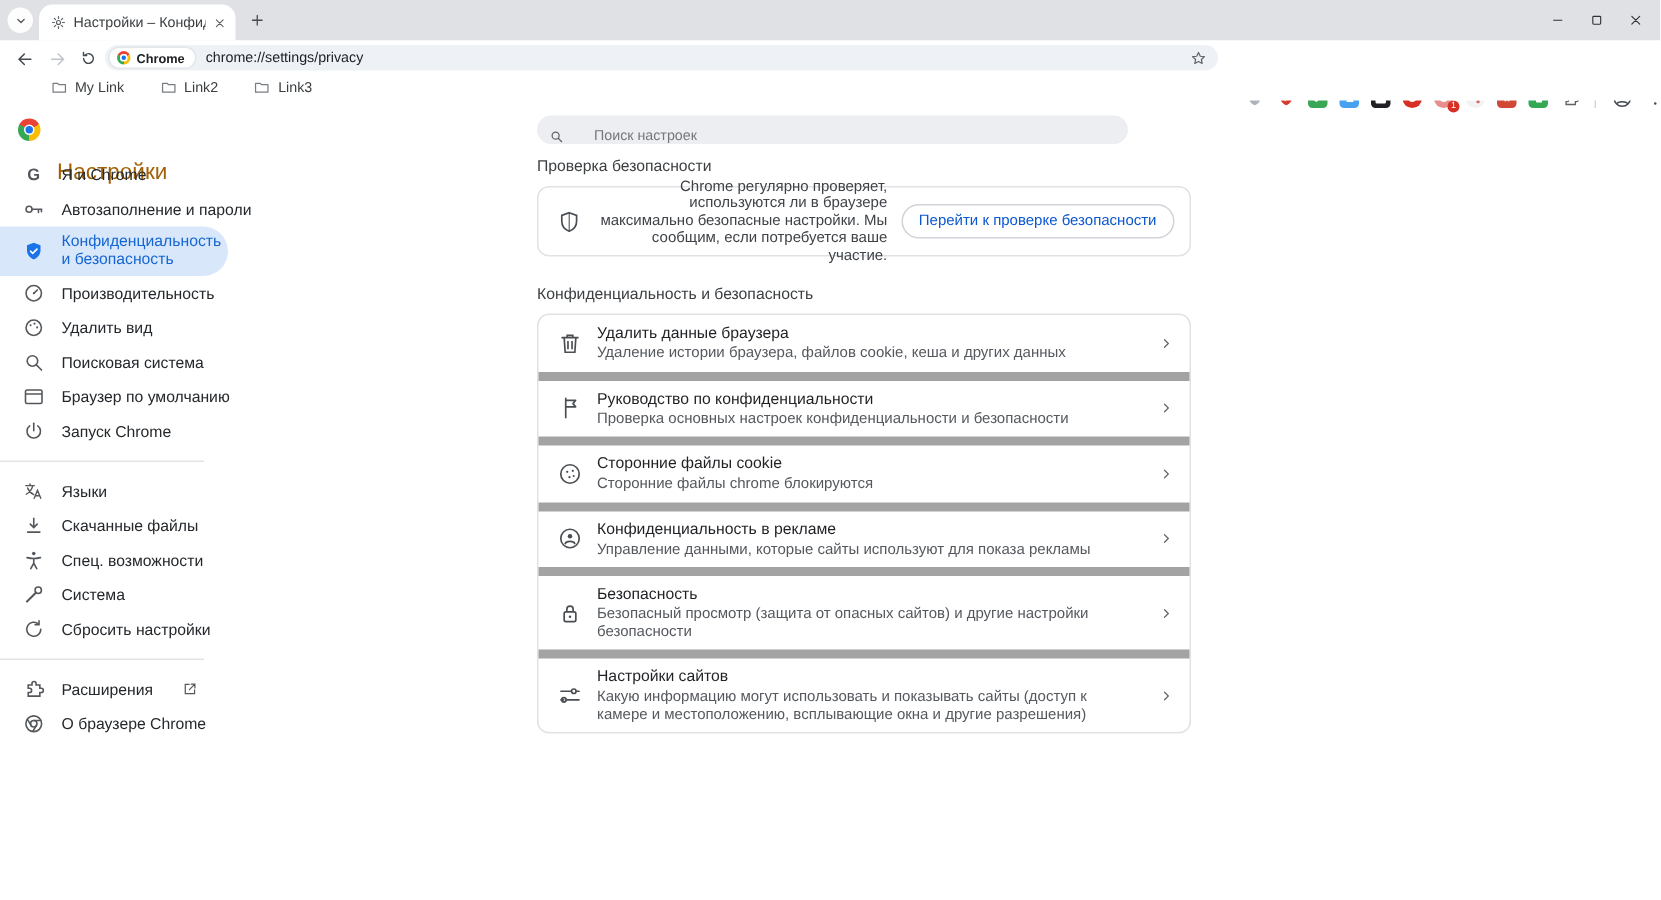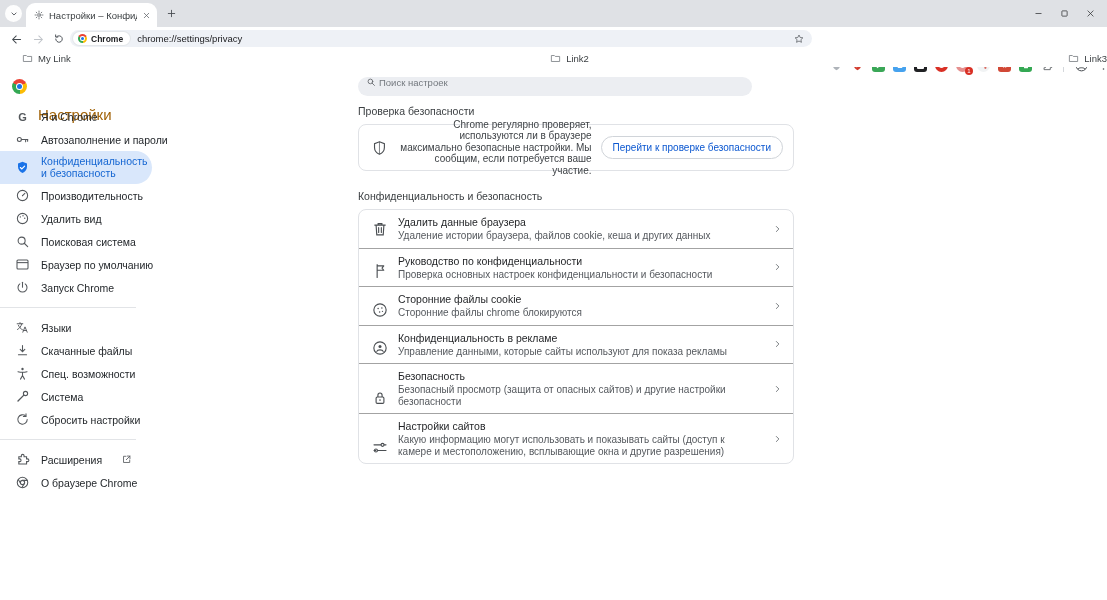--- a/index.html
+++ b/index.html
@@ -23,31 +23,31 @@
   .chip { height:13px; background:#fff; border-radius:7px; padding:0 7px 0 5px; display:flex; align-items:center; gap:4px; box-shadow:0 0 0 1px #e4e7ea; }
   .chip-label { font-size:8.5px; color:#202124; font-weight:700; }
   .url { font-size:9.5px; color:#202124; margin-left:7px; flex:1; }
   .ext-row { position:absolute; left:830px; top:27px; height:23px; display:flex; align-items:center; gap:8px; }
   .ext { width:13px; height:13px; position:relative; display:flex; align-items:center; justify-content:center; }
   .ext-sq { border-radius:3px; } .ext-ci { border-radius:50%; }
   .badge { position:absolute; right:-4px; bottom:-3px; min-width:8px; height:8px; border-radius:4px; background:#d93025; color:#fff; font-size:6px; line-height:8px; text-align:center; padding:0 1px; }
   .tb-divider { width:1px; height:12px; background:#d4d7db; margin:0 2px; }
 
   
-  .bookmarks { position:absolute; top:50px; left:4px; right:0; height:17px; background:#fff; display:flex; align-items:center; padding-left:18px; gap:24px;justify-content:space-between; }
+  .bookmarks { position:absolute; top:50px; left:16px; right:0; height:17px; background:#fff; display:flex; align-items:center; padding-left:18px; gap:24px; }
   .bm { display:flex; align-items:center; gap:5px; }
   .bm-label { font-size:9.5px; color:#3c4043; }
 
   
   .chrome-logo { position:relative; border-radius:50%; background:conic-gradient(from -60deg,#ea4335 0 120deg,#fbbc05 120deg 240deg,#34a853 240deg 360deg); }
   .chrome-logo::before { content:""; position:absolute; inset:26%; background:#fff; border-radius:50%; }
   .chrome-logo::after { content:""; position:absolute; inset:33%; background:#1a73e8; border-radius:50%; }
   .app-logo { position:absolute; left:12px; top:79px; width:15px; height:15px; }
   .app-title { position:absolute; left:38px; top:78px; font-size:15px; color:#a16207;margin-top:28px; }
-  .search-pill { position:absolute; left:358px; top:77px; width:394px; height:19px; border-radius:10px; background:#ecEEf2; background:#eceef2; display:flex; align-items:flex-start; padding:0 8px; gap:3px; }
+  .search-pill { position:absolute; left:358px; top:77px; width:394px; height:19px; border-radius:10px; background:#ecEEf2; background:#eceef2; display:flex; align-items:flex-end; padding:0 8px; gap:20px; }
   .search-input { border:none; outline:none; background:transparent; font-size:9.5px; color:#202124; flex:1; font-family:inherit; }
   .search-input::placeholder { color:#73787e; }
 
   
   .sidebar { position:absolute; left:0; top:105px; width:152px; }
   .sb-item { height:23px; display:flex; align-items:center; padding-left:15px; gap:11px; cursor:pointer; }
   .sb-ico { width:15px; height:15px; flex:none; display:flex; align-items:center; justify-content:center; color:#54585c; font-size:11px; font-weight:700; }
   .sb-label { font-size:10.5px; color:#24282c; white-space:nowrap; }
   .sb-item.selected { height:33px; background:#d9e7fb; border-radius:0 17px 17px 0; }
   .sb-item.selected .sb-label { color:#1566d2; white-space:normal; line-height:11.5px; }
@@ -58,21 +58,21 @@
   .main { position:absolute; left:358px; top:90px; width:436px; }
   .section-label { font-size:10.5px; color:#3c4043; }
   .lbl1 { margin-top:15px; }
   .lbl2 { margin-top:19px; }
   .card { background:#fff; border:1px solid #e0e2e6; border-radius:8px; }
   .safety-card { margin-top:7px; display:flex; align-items:center; padding:8px 10px 8px 12px; gap:9px; height:47px; }
   .safety-text { width:207px; font-size:10px; line-height:11.5px; color:#3f4347;text-align:right; }
   .safety-btn { margin-left:auto; border:1px solid #d0d4d9; border-radius:12px; background:#fff; color:#0b57d0; font-size:10px; font-family:inherit; padding:5px 11px; white-space:nowrap; cursor:pointer; }
   .list-card { margin-top:7px; }
   .row { display:flex; align-items:center; padding:6px 10px 6px 12px; position:relative; cursor:pointer; }
-  .row + .row { border-top:1px solid #a3a3a3;align-items:flex-end; }
+  .row + .row { border-top:6px solid #a3a3a3; }
   .row-ico { width:18px; flex:none; margin-right:9px; color:#4a4e52; }
   .row-text { flex:1; padding-right:24px; }
   .row-title { font-size:10.5px; color:#1f2124; line-height:13px; }
   .row-sub { font-size:10px; color:#55595e; line-height:11.5px; margin-top:1px; }
   .row-chev { position:absolute; right:10px; top:50%; transform:translateY(-50%); }
 </style>
 </head>
 <body>
 
 <div class="tabstrip">

